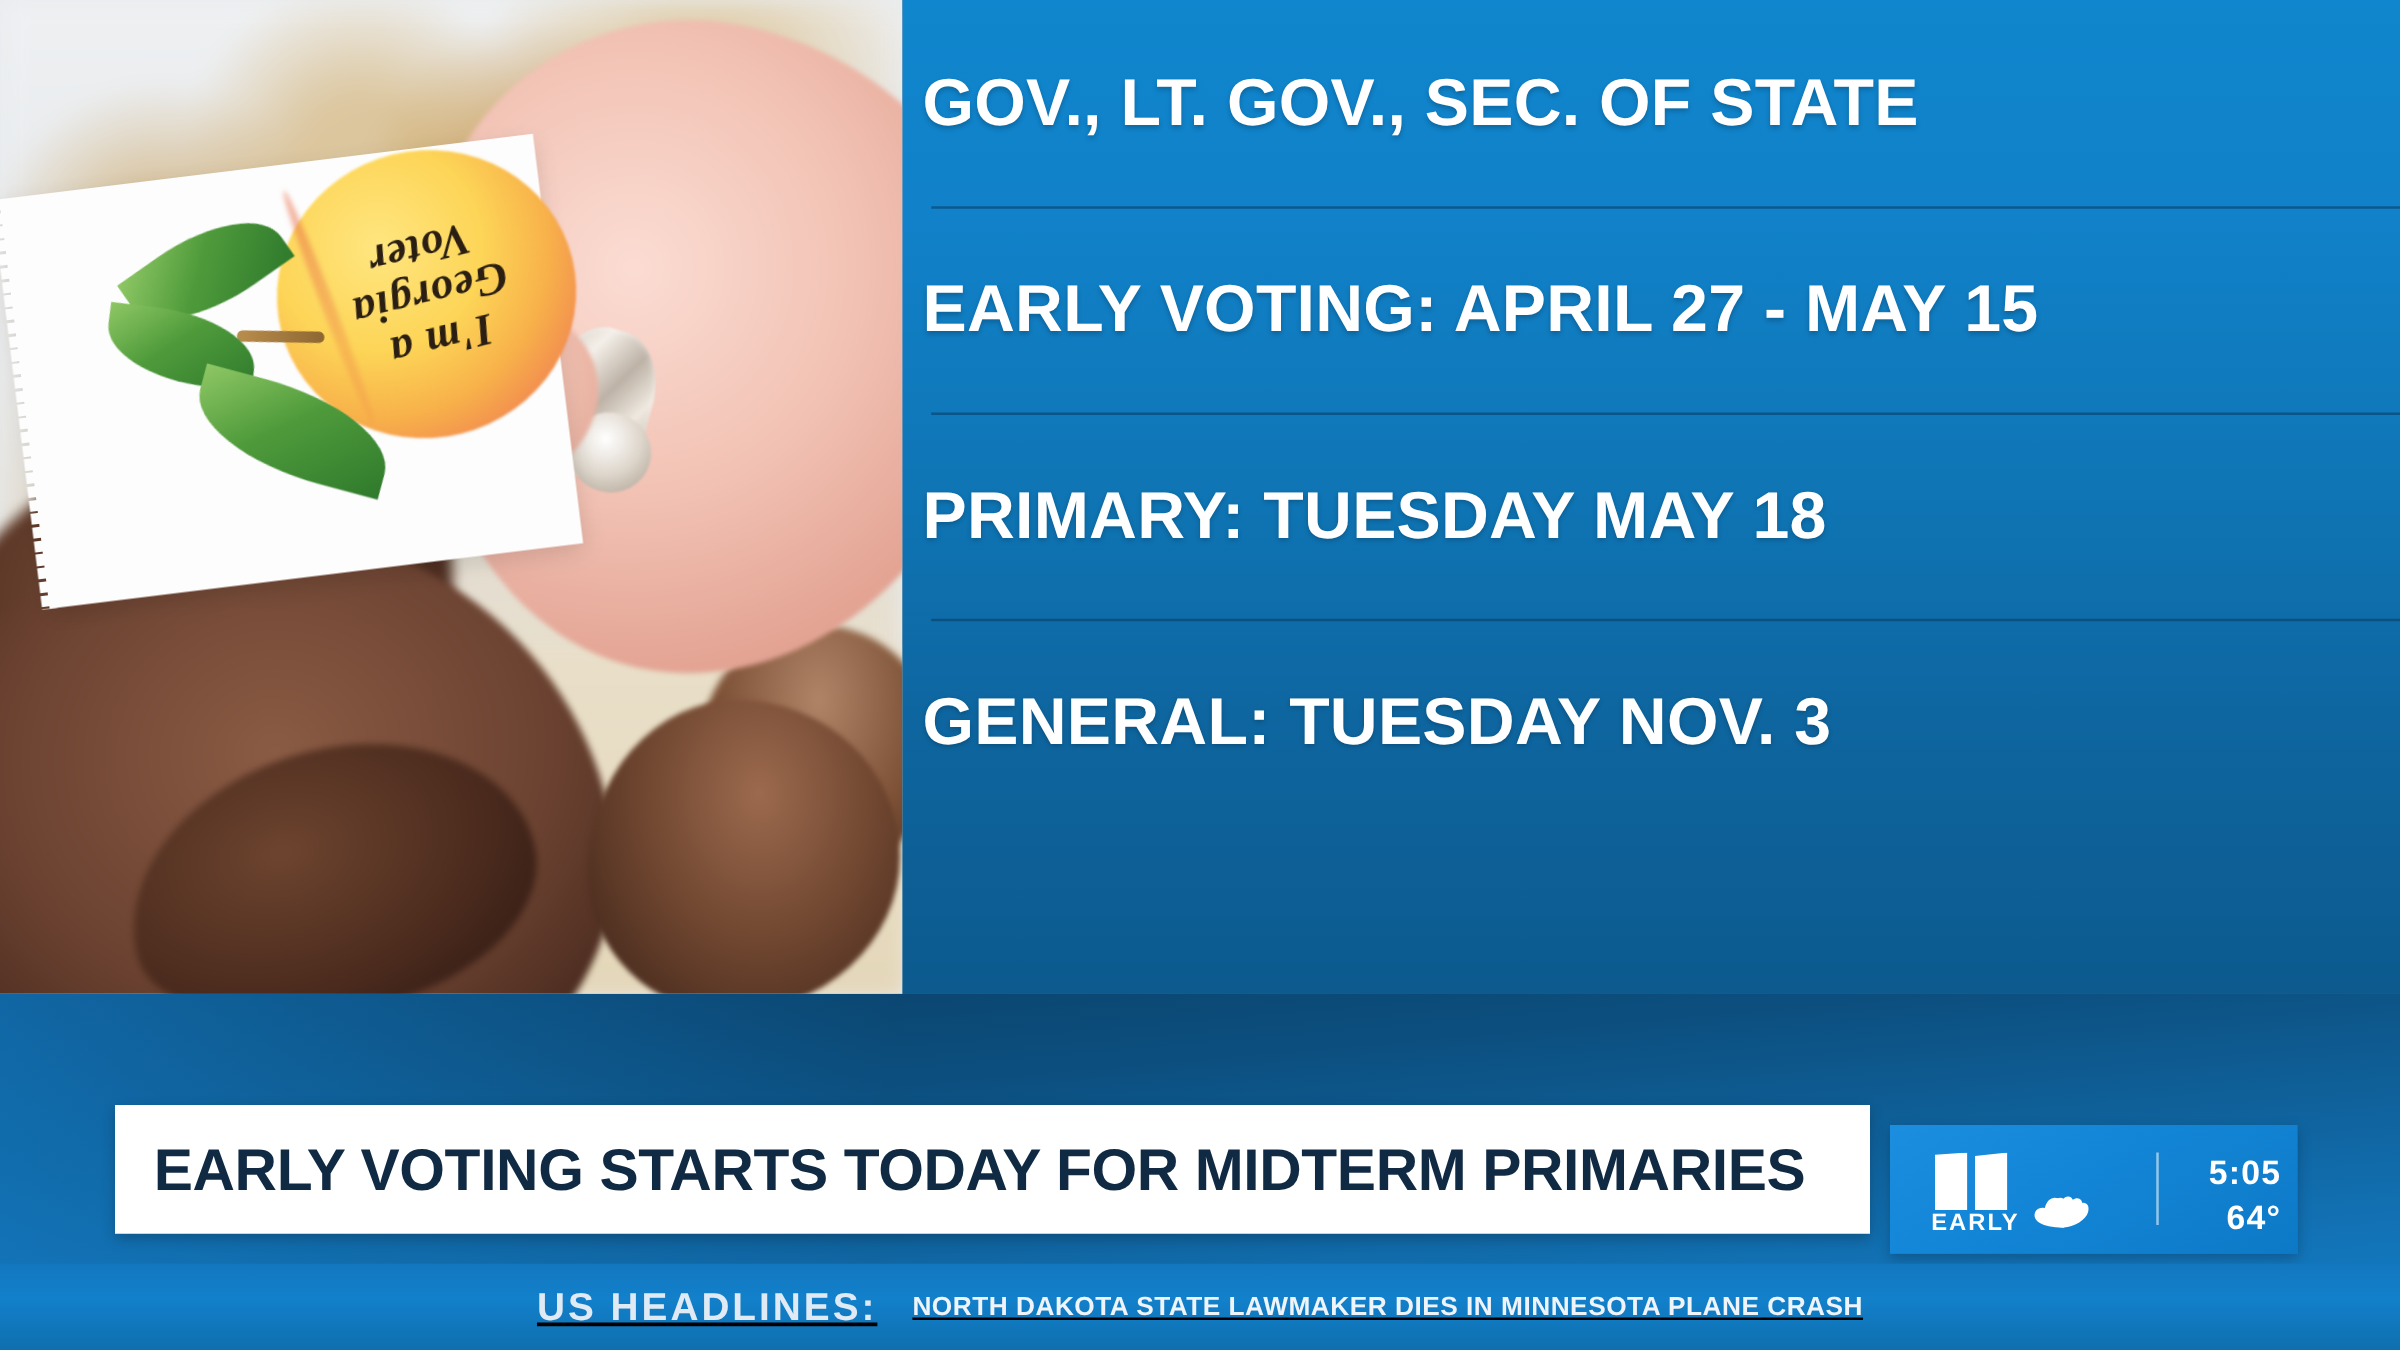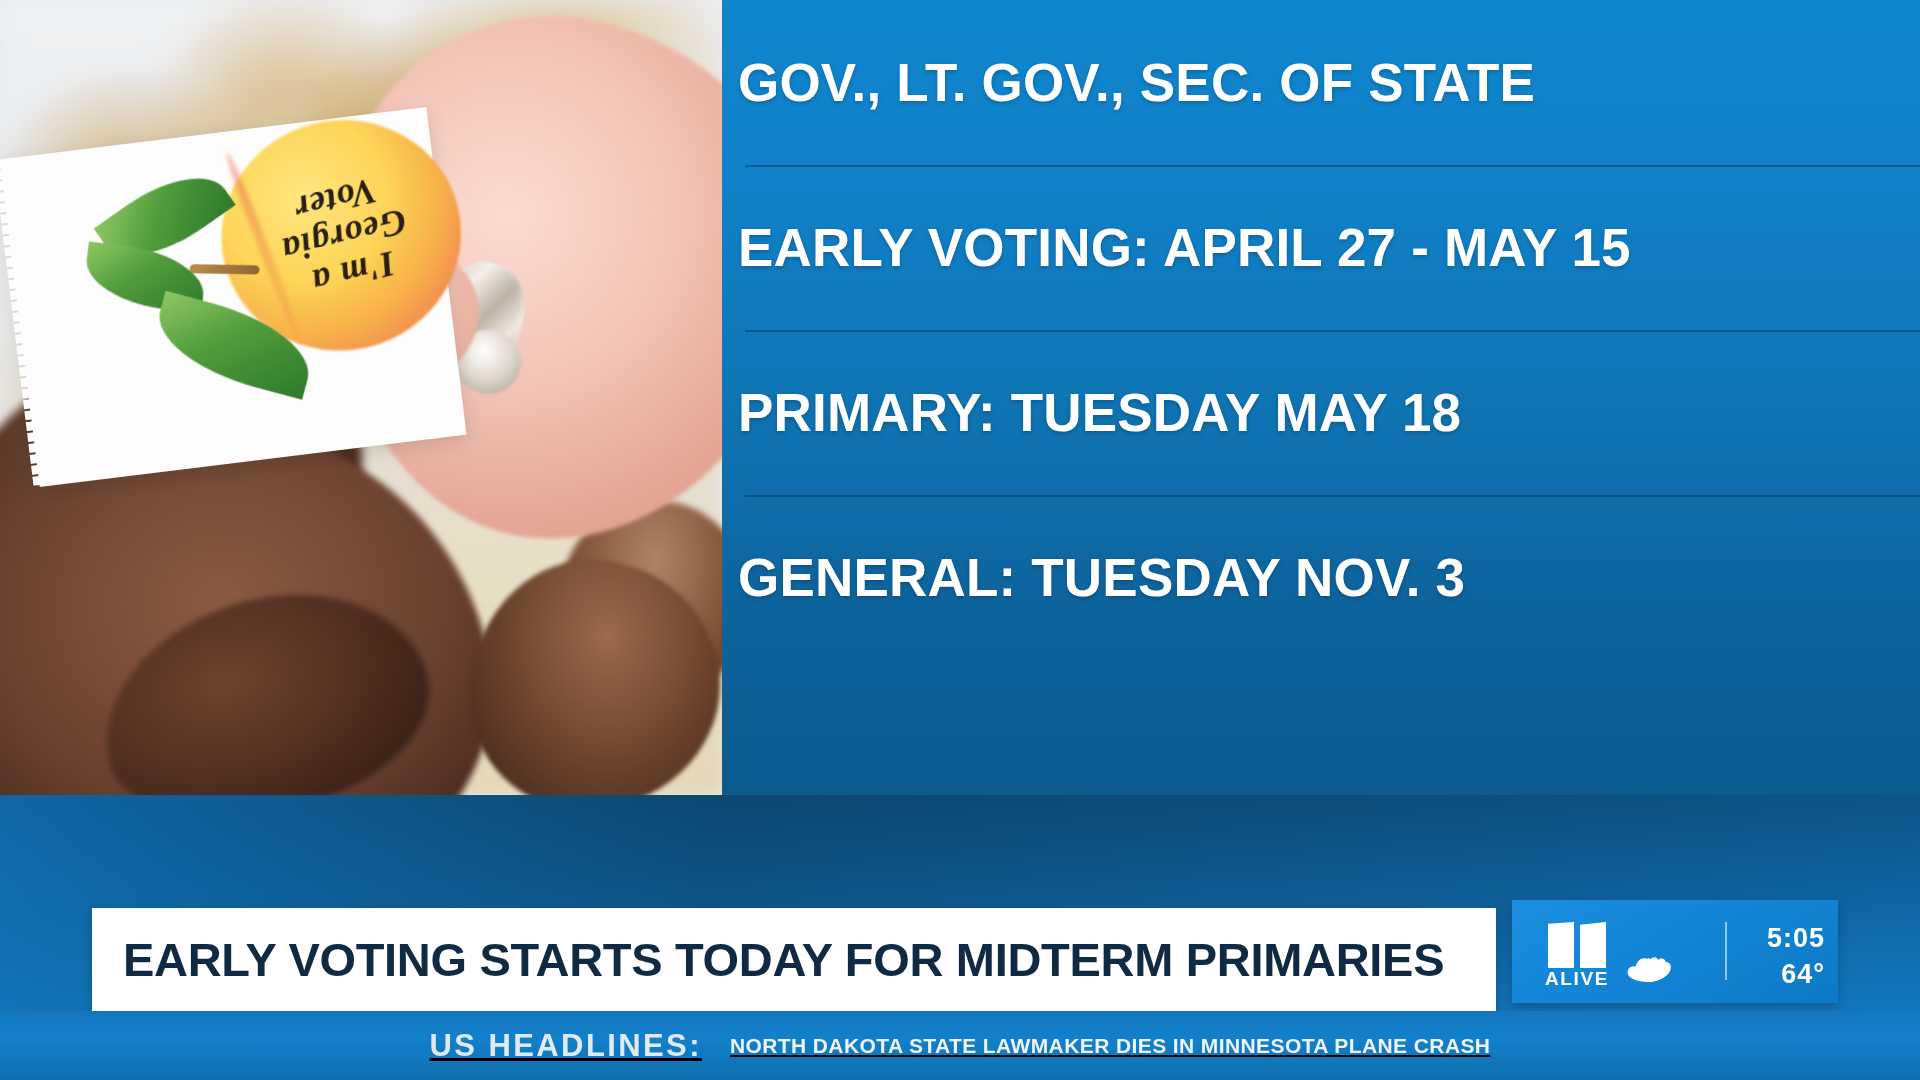--- a/index.html
+++ b/index.html
@@ -91,21 +91,21 @@
     background:linear-gradient(180deg,#0f86cd 0%,#1181c9 22%,#0f76b6 48%,#0e66a0 72%,#0c5a8e 100%);}
   .panel-inner{position:absolute;left:0;top:0;right:0;height:660px;
     display:flex;flex-direction:column;}
   .prow{flex:1;display:flex;align-items:center;padding-left:16px;position:relative;}
   .prow + .prow::before{content:"";position:absolute;left:23px;right:0;top:0;height:2px;
     background:rgba(7,57,94,.55);}
   .prow span{color:#ffffff;font-size:53px;font-weight:700;letter-spacing:.2px;
     text-shadow:0 2px 4px rgba(0,0,0,.22);white-space:nowrap;}
 
   
-  .headline-bar{position:absolute;left:92px;top:908px;width:1404px;height:103px;background:#ffffff;
+  .headline-bar{position:absolute;left:92px;top:884px;width:1404px;height:103px;background:#ffffff;
     box-shadow:0 4px 10px rgba(0,0,0,.22);display:flex;align-items:center;}
   .headline-bar span{color:#102a43;font-size:47px;font-weight:700;letter-spacing:-.3px;
     padding-left:31px;white-space:nowrap;}
 
   .logobox{position:absolute;left:1512px;top:900px;width:326px;height:103px;
     background:linear-gradient(150deg,#1b8ee0 0%,#1385d6 45%,#0d79c6 100%);
     box-shadow:0 4px 10px rgba(0,0,0,.22);display:flex;align-items:center;}
   .brand{position:relative;width:195px;height:103px;}
   .bars{position:absolute;left:36px;top:22px;width:62px;height:46px;display:flex;gap:6px;}
   .bar-a{width:26px;height:46px;background:#fff;
@@ -187,21 +187,21 @@
   <div class="headline-bar">
     <span>EARLY VOTING STARTS TODAY FOR MIDTERM PRIMARIES</span>
   </div>
 
   <div class="logobox">
     <div class="brand">
       <div class="bars">
         <div class="bar-a"></div>
         <div class="bar-b"></div>
       </div>
-      <div class="alive">ALIVE</div>
+      <div class="alive">EARLY</div>
       <div class="peacock">
         <svg viewBox="0 0 62 40" width="62" height="40" aria-hidden="true">
           <g fill="#ffffff">
             <path d="M31 38 C20 38 14 30 16 22 C17.5 15 24 12 28 16 C31 19 31.5 28 31 38 Z"></path>
             <path d="M31 38 C22 36 18 27 21 20 C23.5 14 30 12 32.5 17 C34.5 21 33 30 31 38 Z"></path>
             <path d="M31 38 C26 33 26 22 30 16 C33 11.5 38 12.5 39 18 C40 24 36 33 31 38 Z"></path>
             <path d="M31 38 C30 30 33 20 38 16 C42 12.8 46.5 15 46 21 C45.3 28 38 35 31 38 Z"></path>
             <path d="M31 38 C33 30 38 22 44 19 C48.5 16.8 52 20 50.5 25.5 C48.8 32 39 37.5 31 38 Z"></path>
             <path d="M31 38 C12 38 6 32 8 26 C9.6 21 18 21 23 26 C27 30 29 34 31 38 Z"></path>
           </g>

